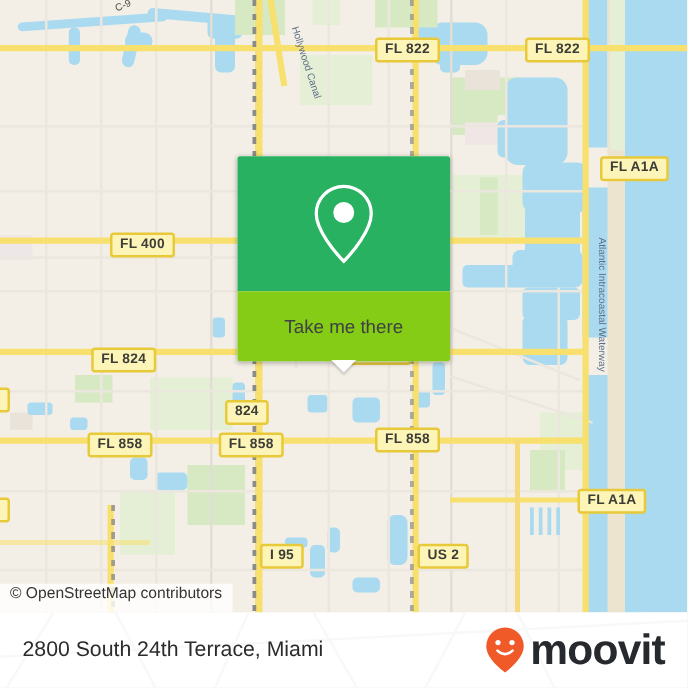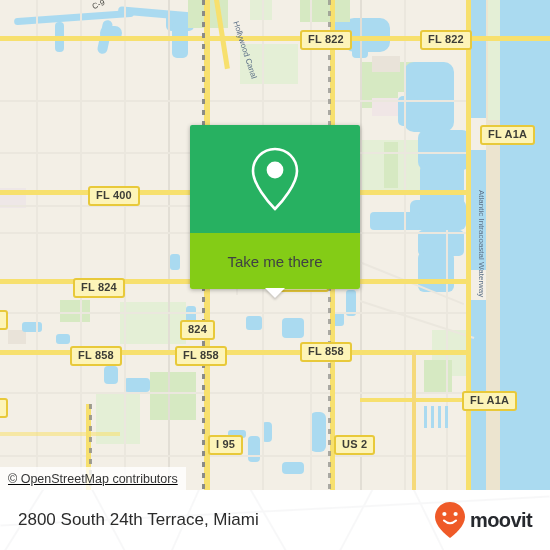--- a/index.html
+++ b/index.html
@@ -85,44 +85,43 @@
     position:absolute;left:50%;bottom:-9px;margin-left:-10px;
     width:0;height:0;border-left:10px solid transparent;
     border-right:10px solid transparent;border-top:10px solid #fff;
     filter:drop-shadow(0 2px 1px rgba(0,0,0,.18));
   }
 
   
   .attrib{
     position:absolute;left:0;top:467px;height:23px;
     background:rgba(255,255,255,.80);
-    display:flex;align-items:center;padding:0 8px;
+    display:flex;align-items:flex-start;padding:0 8px;
     z-index:30;
-    text-decoration:underline;
   }
   .attrib span{font-size:12.5px;color:#343434;font-family:"Liberation Sans", sans-serif;}
 
   
   .footer{
     position:absolute;left:0;top:490px;width:550px;height:60px;
     background:#fff;display:flex;align-items:center;
     justify-content:space-between;padding:0 18px;box-sizing:border-box;
     overflow:hidden;
   }
   .footer-ghost{
     position:absolute;inset:0;opacity:.07;overflow:hidden;pointer-events:none;
   }
   .footer-ghost i{position:absolute;background:#9aa0a6;display:block;}
   .footer-title{
     font-size:17px;color:#2b2b2b;position:relative;z-index:2;
     font-family:"Liberation Sans", sans-serif;
   }
   .logo{display:flex;align-items:center;gap:3px;position:relative;z-index:2;}
   .logo-text{
-    font-size:20px;font-weight:bold;color:#26292e;letter-spacing:-.6px;
+    font-size:34px;font-weight:bold;color:#26292e;letter-spacing:-.6px;
     font-family:"Liberation Sans", sans-serif;line-height:30px;
   }
 </style>
 </head>
 <body>
 
 <div class="screen">
 
   <div class="map">
     <div class="map-land"></div>

